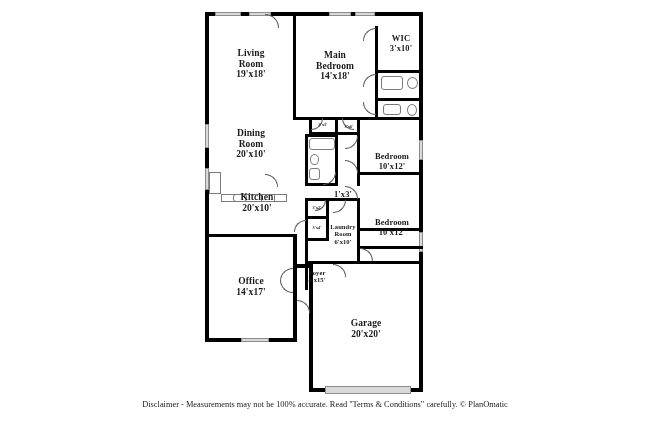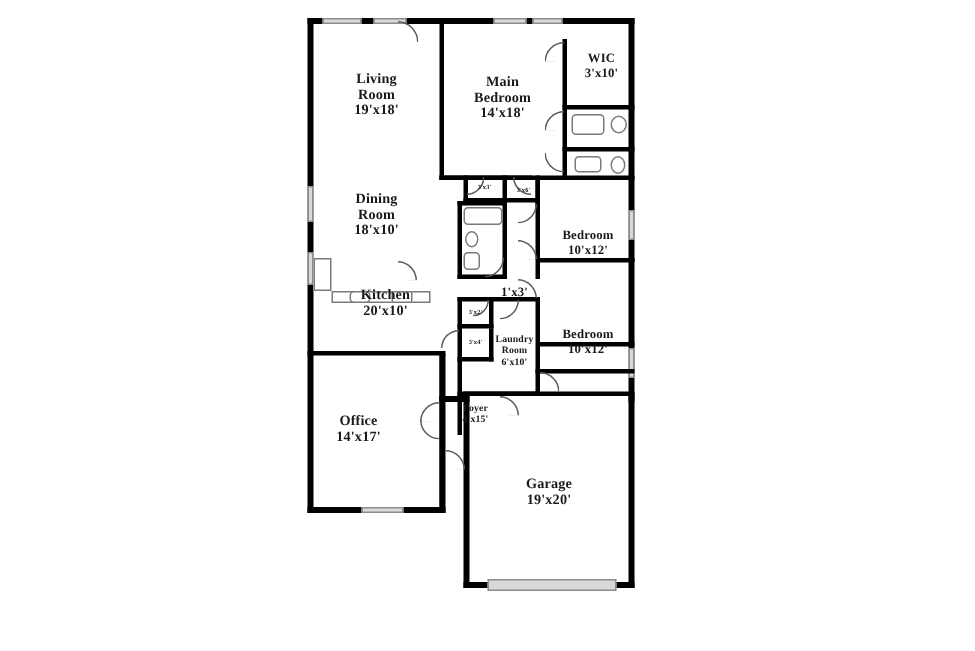--- a/index.html
+++ b/index.html
@@ -228,38 +228,39 @@
     <div class="lbl lbl-lg" style="left:46px;top:36px;">Living
 Room
 19'x18'</div>
     <div class="lbl lbl-lg" style="left:130px;top:38px;">Main
 Bedroom
 14'x18'</div>
     <div class="lbl lbl-md" style="left:196px;top:22px;">WIC
 3'x10'</div>
     <div class="lbl lbl-lg" style="left:46px;top:116px;">Dining
 Room
-18'x10'</div>
+20'x10'</div>
     <div class="lbl lbl-lg" style="left:52px;top:180px;">Kitchen
 20'x10'</div>
     <div class="lbl lbl-md" style="left:187px;top:140px;">Bedroom
 10'x12'</div>
     <div class="lbl lbl-md" style="left:187px;top:206px;">Bedroom
 10'x12'</div>
     <div class="lbl lbl-sm" style="left:138px;top:211px;">Laundry
 Room
 6'x10'</div>
-    <div class="lbl lbl-lg" style="left:34px;top:264px;">Office
+    <div class="lbl lbl-lg" style="left:46px;top:264px;">Office
 14'x17'</div>
     <div class="lbl lbl-sm" style="left:112px;top:257px;">Foyer
 4'x15'</div>
     <div class="lbl lbl-lg" style="left:161px;top:306px;">Garage
-19'x20'</div>
+20'x20'</div>
     <div class="lbl lbl-md" style="left:138px;top:178px;">1'x3'</div>
     <div class="lbl lbl-xs" style="left:118px;top:111px;">3'x3'</div>
     <div class="lbl lbl-xs" style="left:144px;top:113px;">3'x6'</div>
     <div class="lbl lbl-xs" style="left:112px;top:194px;">3'x2'</div>
     <div class="lbl lbl-xs" style="left:112px;top:214px;">3'x4'</div>
 
   </div>
 
+  <div id="disclaimer">Disclaimer - Measurements may not be 100% accurate. Read "Terms &amp; Conditions" carefully. © PlanOmatic</div>
 
 </div>
 
 </body></html>

